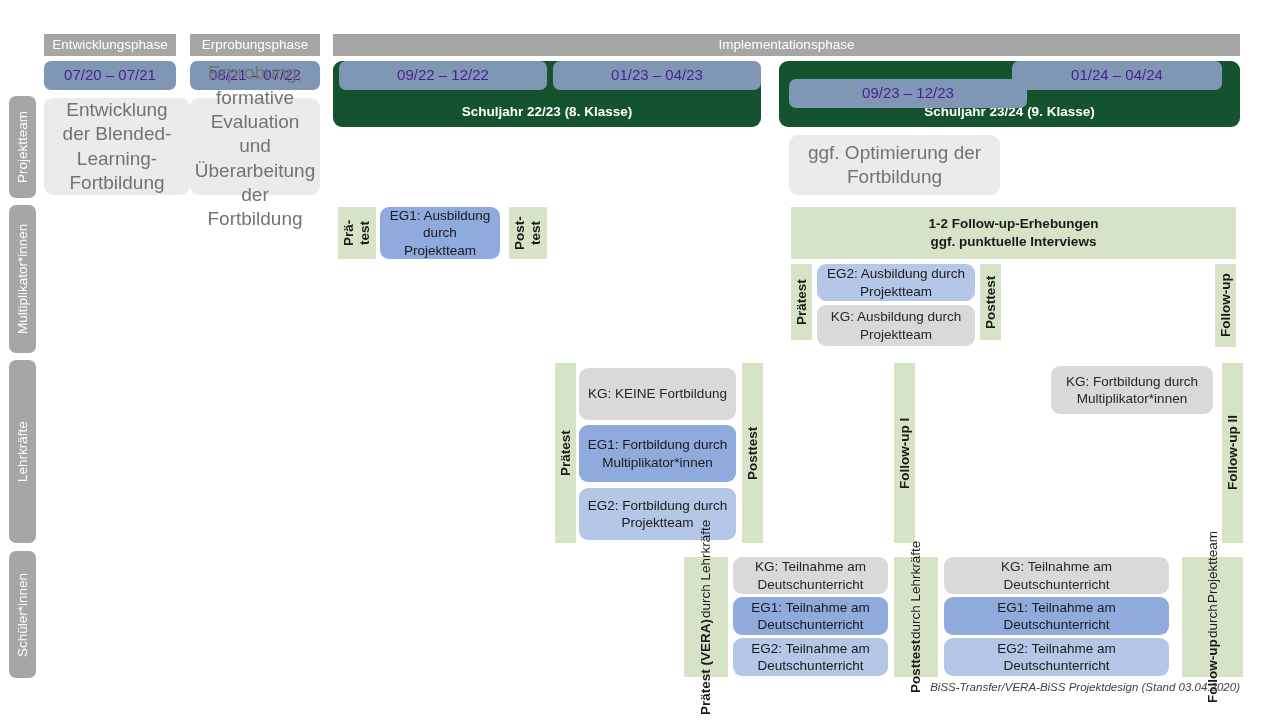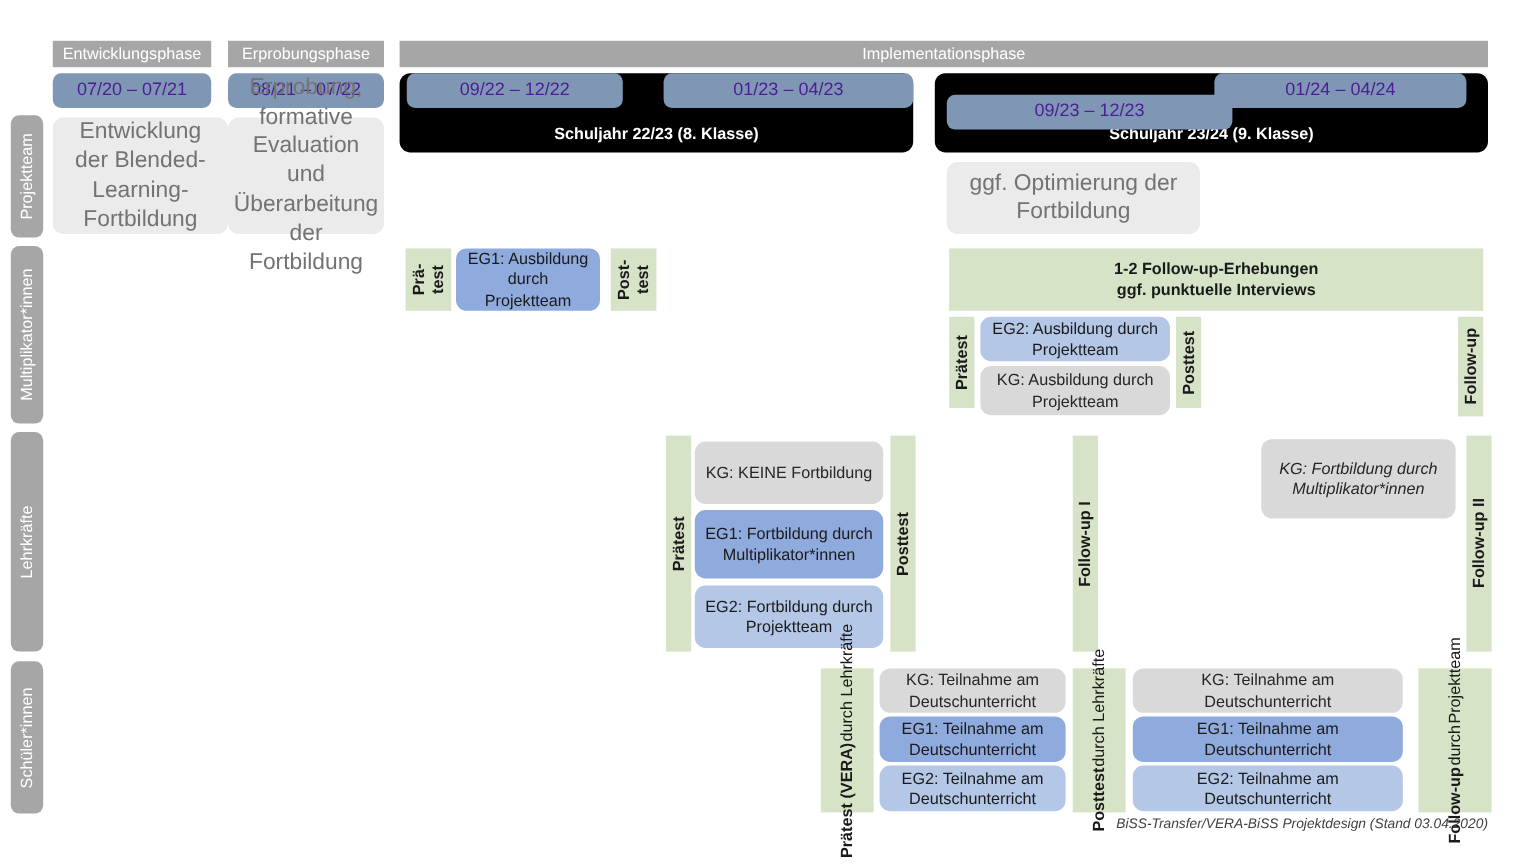--- a/index.html
+++ b/index.html
@@ -23,21 +23,21 @@
     text-align:center;line-height:1.1;
   }
   .period{
     background:#7f97b5;color:#4c1d95;
     border-radius:7px;
     font-size:15px;
     display:flex;align-items:center;justify-content:center;
     text-align:center;line-height:1.1;
   }
   .schoolyear{
-    background:#000000;color:#ffffff;
+    background:#14532d;color:#ffffff;
     border-radius:9px;
     font-size:13.5px;font-weight:bold;
     display:flex;align-items:flex-end;justify-content:center;
     text-align:center;line-height:1.1;
     padding-bottom:7px;
   }
   .rowlabel{
     background:#a6a6a6;color:#ffffff;
     border-radius:7px;
     font-size:13.5px;
@@ -98,21 +98,21 @@
 <div id="stage">
 
   <div class="abs phase-head" style="left:44px;top:34px;width:132px;height:22px;">Entwicklungsphase</div>
   <div class="abs phase-head" style="left:190px;top:34px;width:130px;height:22px;">Erprobungsphase</div>
   <div class="abs phase-head" style="left:333px;top:34px;width:907px;height:22px;">Implementationsphase</div>
 
   <div class="abs period" style="left:44px;top:61px;width:132px;height:29px;">07/20 – 07/21</div>
   <div class="abs period" style="left:190px;top:61px;width:130px;height:29px;">08/21 – 07/22</div>
 
   <div class="abs schoolyear" style="left:333px;top:61px;width:428px;height:66px;">Schuljahr 22/23 (8. Klasse)</div>
-  <div class="abs period" style="left:339px;top:61px;width:180px;height:29px;">09/22 – 12/22</div>
+  <div class="abs period" style="left:339px;top:61px;width:208px;height:29px;">09/22 – 12/22</div>
   <div class="abs period" style="left:553px;top:61px;width:208px;height:29px;">01/23 – 04/23</div>
 
   <div class="abs schoolyear" style="left:779px;top:61px;width:461px;height:66px;">Schuljahr 23/24 (9. Klasse)</div>
   <div class="abs period" style="left:789px;top:61px;width:238px;height:29px;margin-top:18px;">09/23 – 12/23</div>
   <div class="abs period" style="left:1012px;top:61px;width:210px;height:29px;">01/24 – 04/24</div>
 
   <div class="abs rowlabel" style="left:9px;top:96px;width:27px;height:102px;">Projektteam</div>
   <div class="abs rowlabel" style="left:9px;top:205px;width:27px;height:148px;">Multiplikator*innen</div>
   <div class="abs rowlabel" style="left:9px;top:360px;width:27px;height:183px;">Lehrkräfte</div>
   <div class="abs rowlabel" style="left:9px;top:551px;width:27px;height:127px;">Schüler*innen</div>
@@ -133,21 +133,21 @@
   <div class="abs greenbar" style="left:980px;top:264px;width:21px;height:76px;">Posttest</div>
   <div class="abs greenbar" style="left:1215px;top:264px;width:21px;height:83px;">Follow-up</div>
 
   <div class="abs greenbar" style="left:555px;top:363px;width:21px;height:180px;">Prätest</div>
   <div class="abs kgbox" style="left:579px;top:368px;width:157px;height:52px;">KG:  KEINE Fortbildung</div>
   <div class="abs eg1box" style="left:579px;top:425px;width:157px;height:57px;">EG1: Fortbildung durch Multiplikator*innen</div>
   <div class="abs eg2box" style="left:579px;top:488px;width:157px;height:52px;">EG2: Fortbildung durch Projektteam</div>
   <div class="abs greenbar" style="left:742px;top:363px;width:21px;height:180px;">Posttest</div>
 
   <div class="abs greenbar" style="left:894px;top:363px;width:21px;height:180px;">Follow-up I</div>
-  <div class="abs kgbox" style="left:1051px;top:366px;width:162px;height:66px;font-style:italic;">KG: Fortbildung durch Multiplikator*innen</div>
+  <div class="abs kgbox" style="left:1051px;top:366px;width:162px;height:48px;">KG: Fortbildung durch Multiplikator*innen</div>
   <div class="abs greenbar" style="left:1222px;top:363px;width:21px;height:180px;">Follow-up II</div>
 
   <div class="abs greenbar" style="left:684px;top:557px;width:44px;height:120px;">
     <span class="stack">
       <span>Prätest (VERA)</span>
       <span class="sub">durch Lehrkräfte</span>
     </span>
   </div>
   <div class="abs kgbox" style="left:733px;top:557px;width:155px;height:37px;">KG: Teilnahme am Deutschunterricht</div>
   <div class="abs eg1box" style="left:733px;top:597px;width:155px;height:38px;">EG1: Teilnahme am Deutschunterricht</div>

